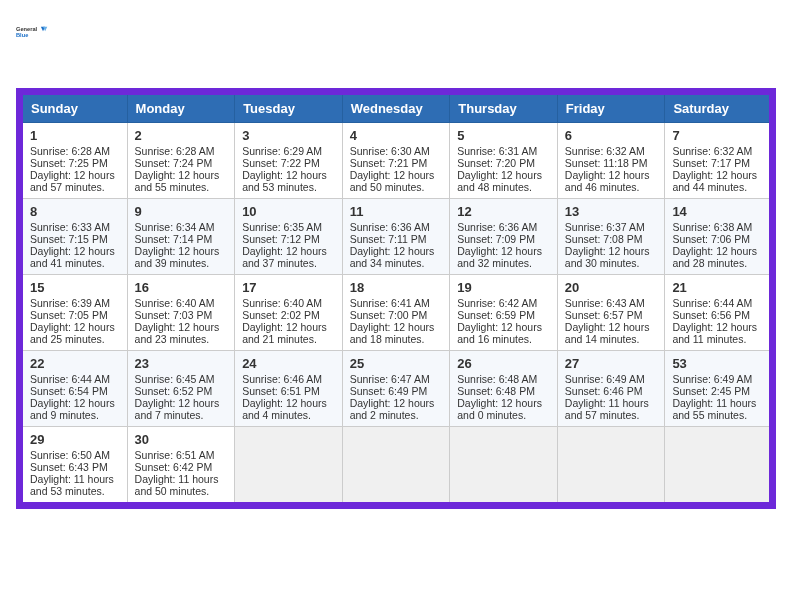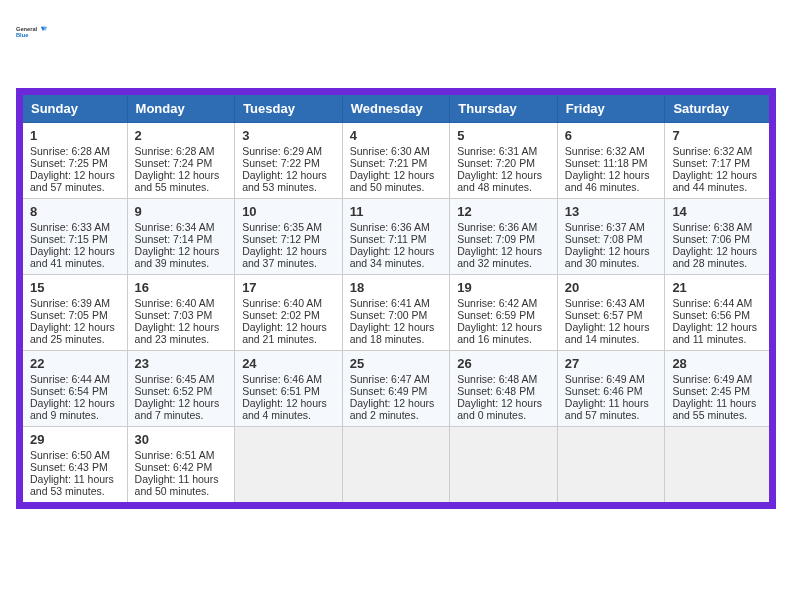--- a/index.html
+++ b/index.html
@@ -295,21 +295,21 @@
           <div>and 0 minutes.</div>
         </td>
         <td>
           <span class="day-num">27</span>
           <div>Sunrise: 6:49 AM</div>
           <div>Sunset: 6:46 PM</div>
           <div>Daylight: 11 hours</div>
           <div>and 57 minutes.</div>
         </td>
         <td>
-          <span class="day-num">28</span>
+          <span class="day-num">53</span>
           <div>Sunrise: 6:49 AM</div>
           <div>Sunset: 2:45 PM</div>
           <div>Daylight: 11 hours</div>
           <div>and 55 minutes.</div>
         </td>
       </tr>
       <tr>
         <td>
           <span class="day-num">29</span>
           <div>Sunrise: 6:50 AM</div>

